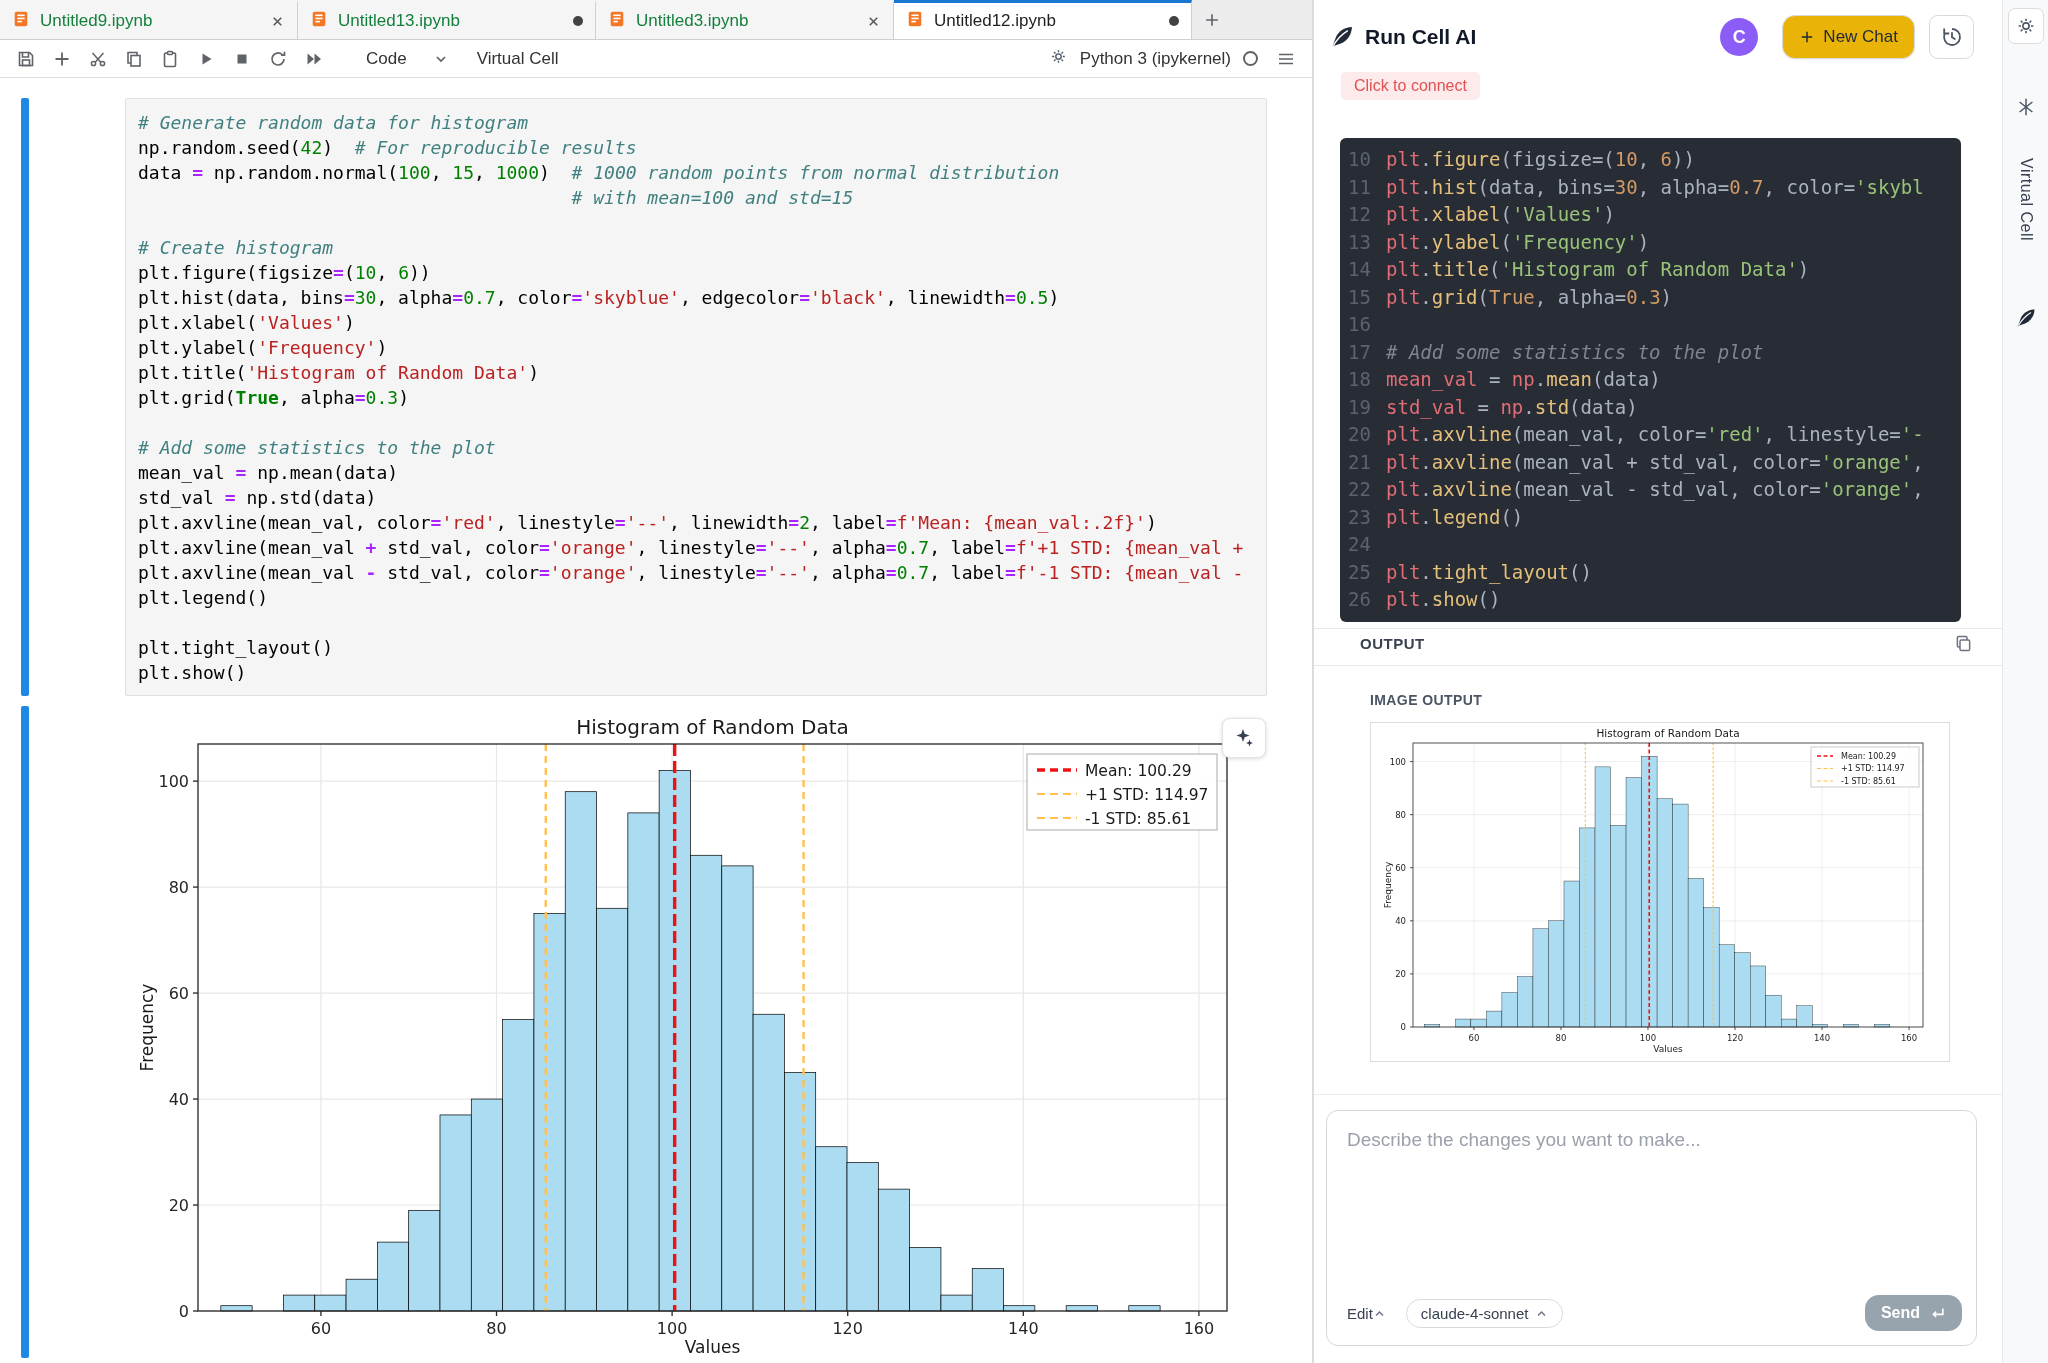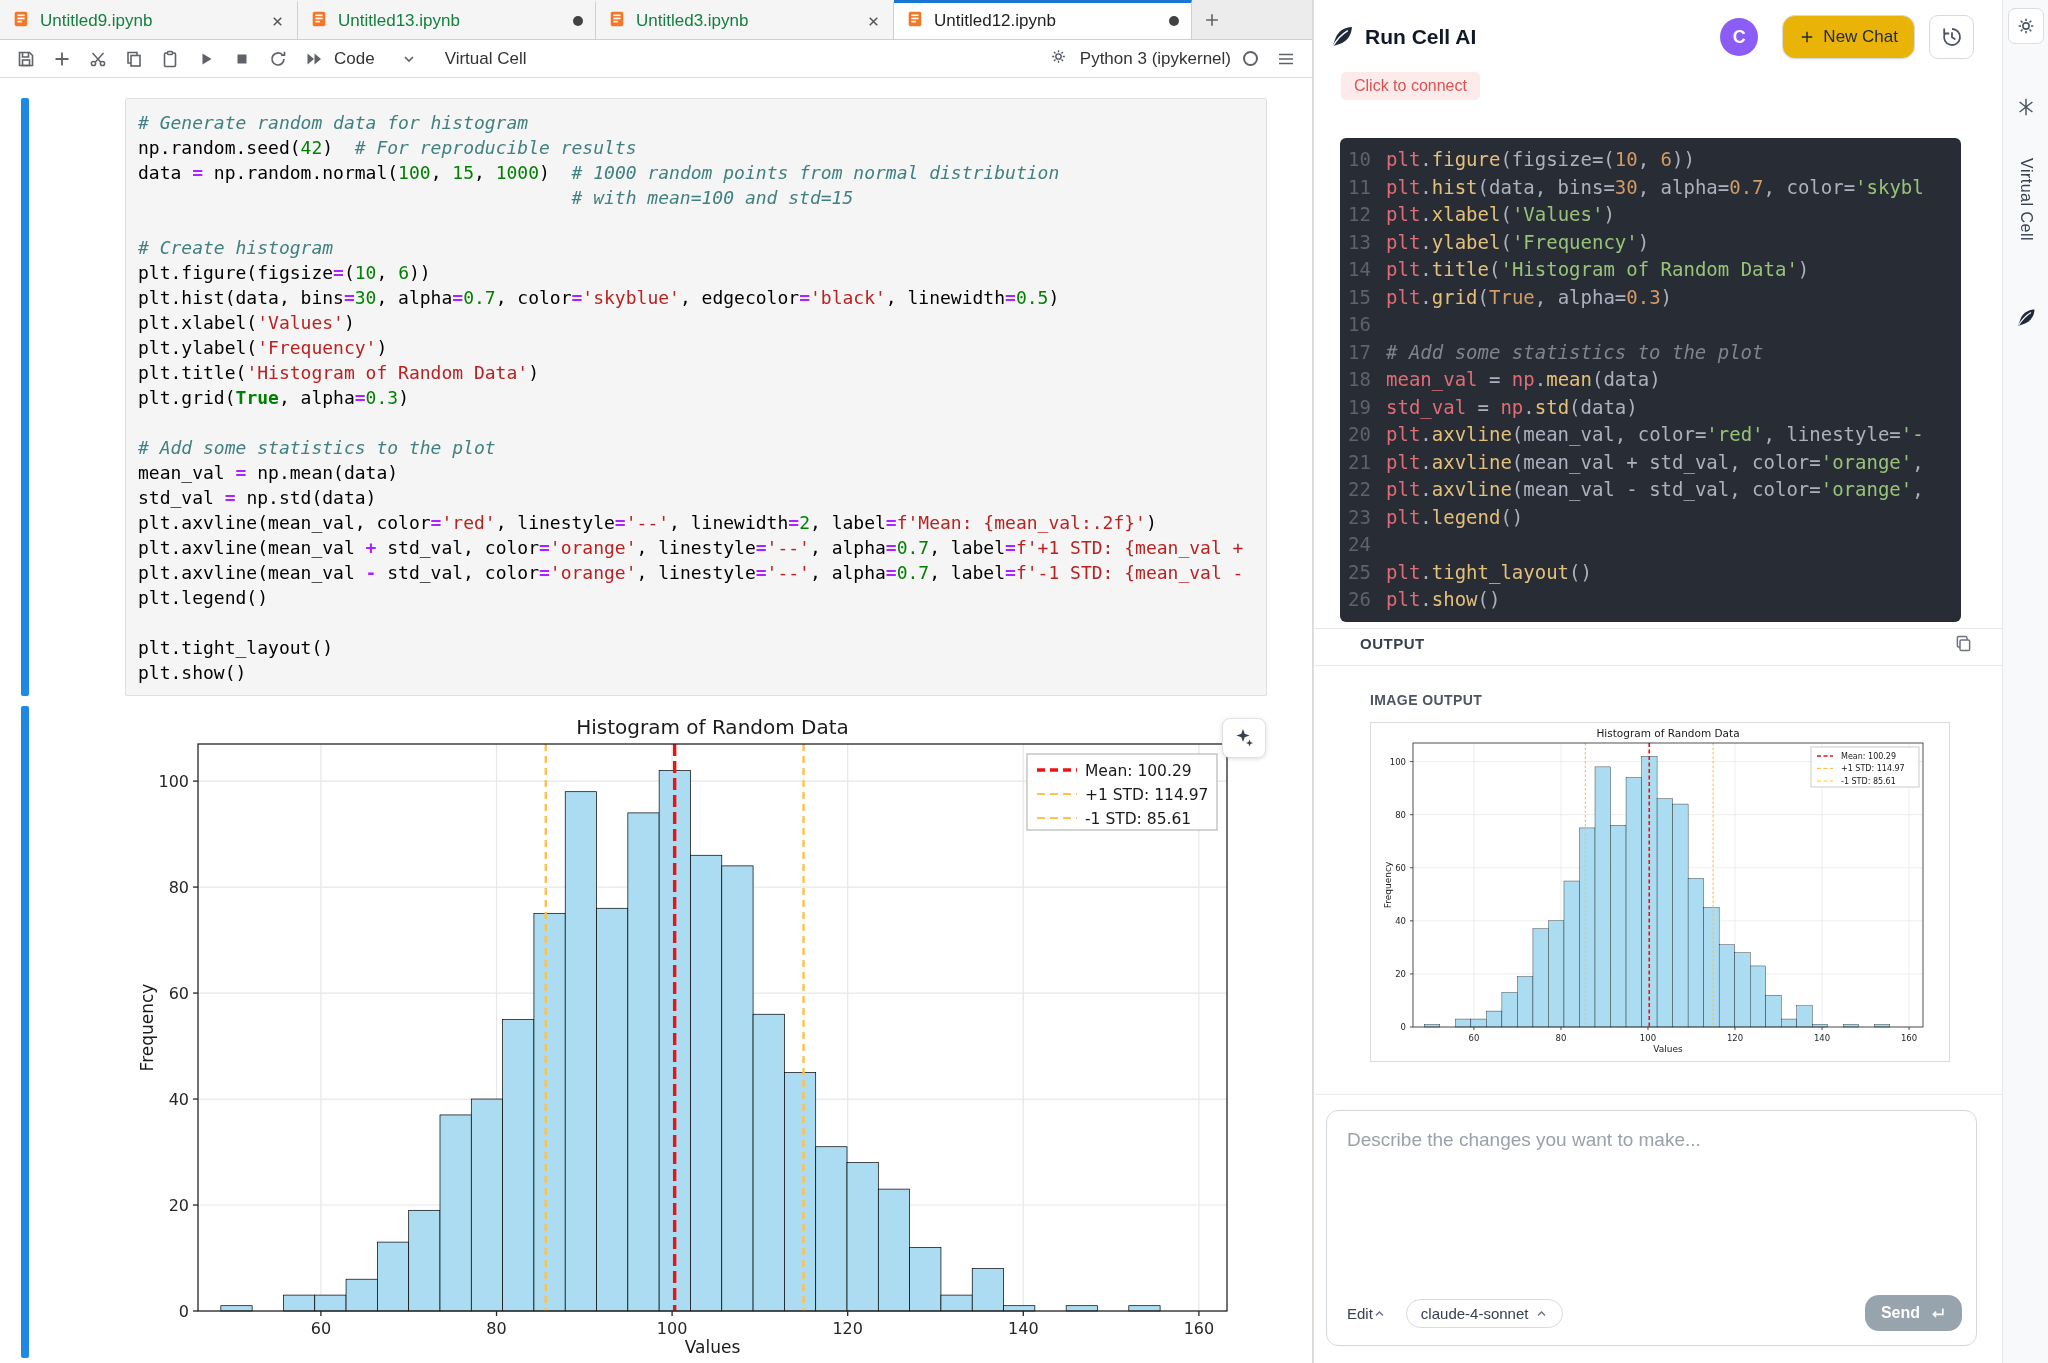--- a/index.html
+++ b/index.html
@@ -11,21 +11,21 @@
 .tabbar{height:40px;background:#ececec;display:flex;align-items:stretch;border-bottom:1px solid #cfcfcf}
 .tab{width:298px;display:flex;align-items:center;gap:10px;padding:0 12px;border-right:1px solid #cfcfcf;background:#f5f5f5;border-top:3px solid transparent;font-size:17px;color:#15803d;cursor:pointer}
 .tab.active{background:#fff;border-top:3px solid #1976d2;color:#1f1f1f}
 .tab .tablabel{flex:1;white-space:nowrap;overflow:hidden}
 .tab .dot{width:10px;height:10px;border-radius:50%;background:#424242;flex:0 0 auto}
 .tclose{display:flex;align-items:center}
 .addtab{width:40px;display:flex;align-items:center;justify-content:center}
 .tabfill{flex:1}
 .toolbar{height:38px;background:#fff;display:flex;align-items:center;padding:0 10px;gap:4px;border-bottom:1px solid #dcdcdc}
 .tbtn{width:32px;height:30px;display:flex;align-items:center;justify-content:center;border-radius:4px;cursor:pointer}
-.celltype{display:flex;align-items:center;gap:26px;margin-left:0;font-size:17px;color:#333;cursor:pointer}
+.celltype{display:flex;align-items:center;gap:26px;margin-left:32px;font-size:17px;color:#333;cursor:pointer}
 .vclabel{margin-left:24px;font-size:17px;color:#333}
 .kernel{margin-left:auto;display:flex;align-items:center;gap:12px;font-size:17px;color:#333}
 .kcircle{width:15px;height:15px;border:2px solid #5f6368;border-radius:50%}
 .nbbody{position:absolute;top:78px;left:0;right:0;bottom:0;background:#fff;overflow:hidden}
 .cellbar{position:absolute;left:21px;width:8px;background:#2185d0;background:#1e88e5;border-radius:2px}
 .codecell{position:absolute;left:125px;top:20px;width:1142px;height:598px;background:#f5f5f5;border:1px solid #e0e0e0;border-radius:2px;padding:11px 12px;overflow:hidden;font-family:"DejaVu Sans Mono","Liberation Mono",monospace;font-size:18px;cursor:text}
 .codecell .cl{height:25px;line-height:25px;white-space:pre;overflow:hidden}
 .codecell .tk-t{color:#000}
 .codecell .tk-c{color:#408080;font-style:italic}
 .codecell .tk-s{color:#ba2121}

